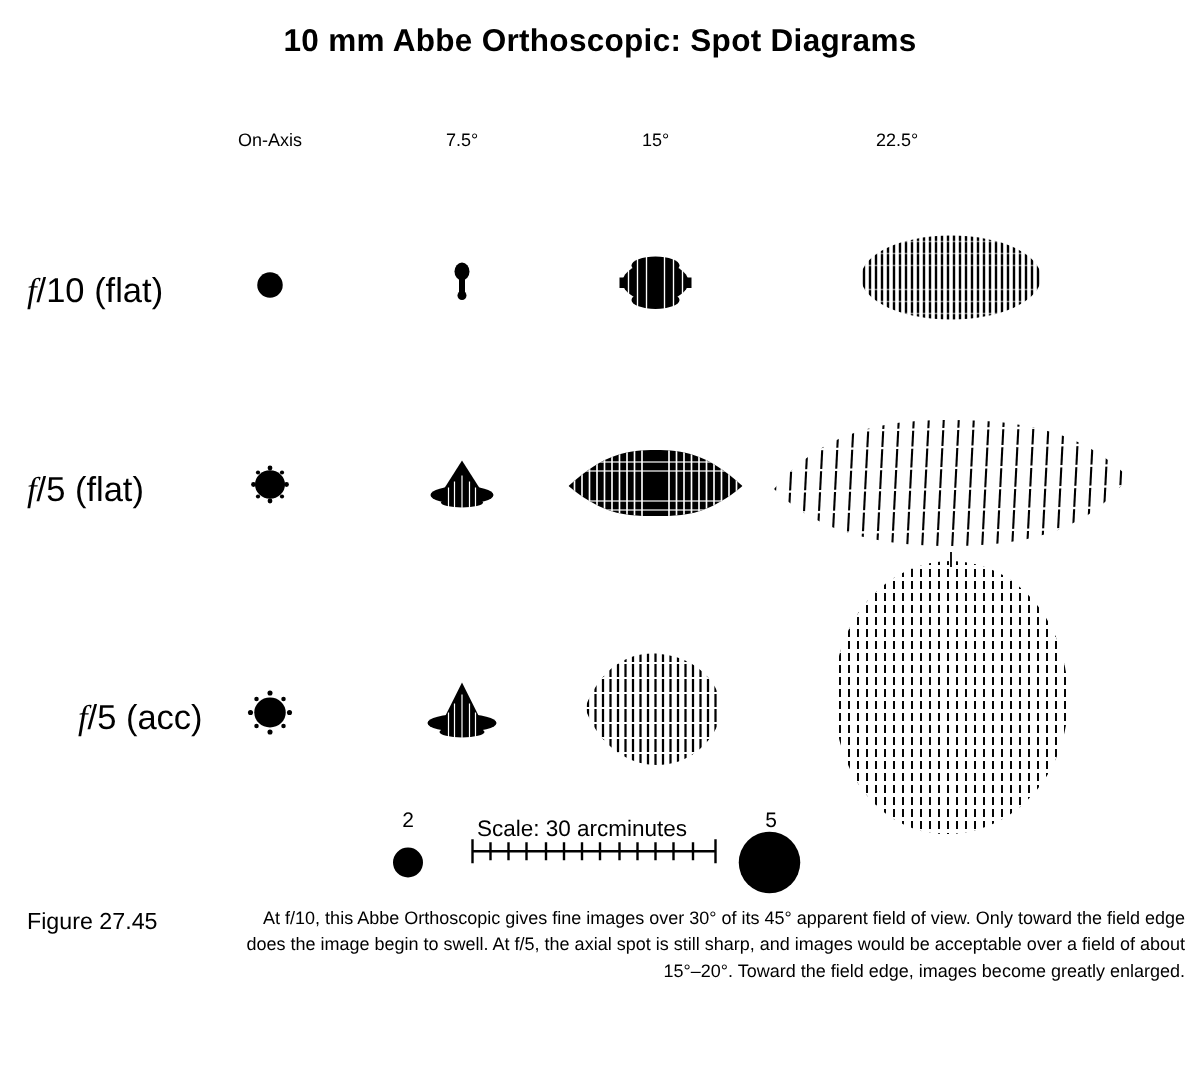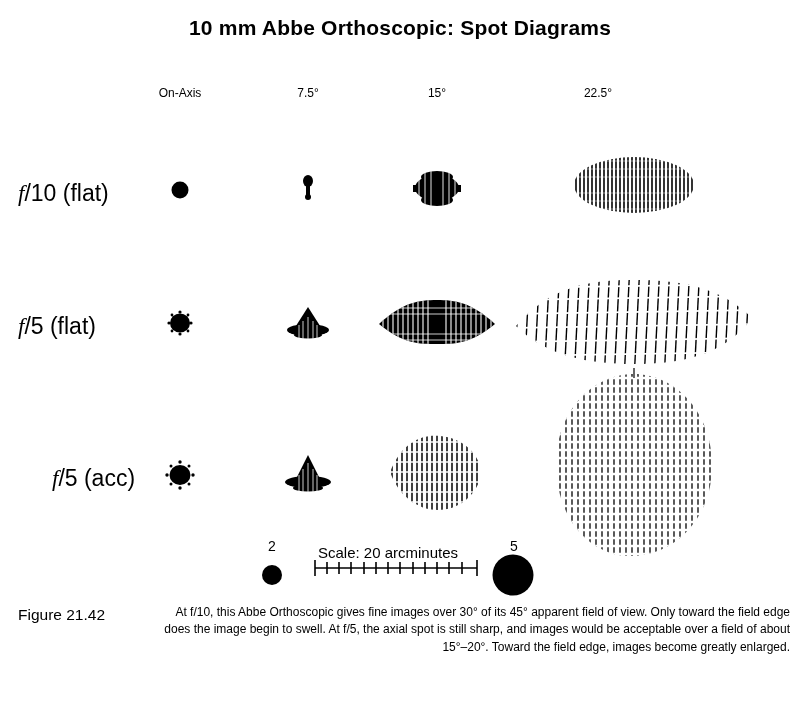--- a/index.html
+++ b/index.html
@@ -456,21 +456,21 @@
           <line x1="0" y1="178" x2="176" y2="178"></line>
         <line x1="0" y1="186" x2="176" y2="186"></line>
       </g>
       <line x1="88" y1="0" x2="88" y2="10" stroke="#000" stroke-width="1.2"></line>
     </svg>
   </div>
 
   <div class="ref-num" style="left:252px; top:538px; width:40px;">2</div>
   <div class="dot" style="left:272px; top:575px; width:20px; height:20px;"></div>
 
-  <div class="scale-label" style="left:318px; top:544px;">Scale: 20 arcminutes</div>
+  <div class="scale-label" style="left:318px; top:544px;">Scale: 30 arcminutes</div>
 
   <div class="scalebar" style="left:396px; top:570px;">
     <svg width="176" height="22" viewBox="0 0 176 22" aria-hidden="true">
       <line x1="7" y1="11" x2="169" y2="11" stroke="#000" stroke-width="1.6"></line>
       <g stroke="#000" stroke-width="1.6">
         <line x1="7" y1="3" x2="7" y2="19"></line>
         <line x1="19" y1="5" x2="19" y2="17"></line>
         <line x1="31" y1="5" x2="31" y2="17"></line>
         <line x1="43" y1="5" x2="43" y2="17"></line>
         <line x1="56" y1="5" x2="56" y2="17"></line>
@@ -484,17 +484,17 @@
         <line x1="154" y1="5" x2="154" y2="17"></line>
         <line x1="169" y1="3" x2="169" y2="19"></line>
       </g>
     </svg>
   </div>
 
   <div class="ref-num" style="left:494px; top:538px; width:40px;">5</div>
   <div class="dot" style="left:513px; top:575px; width:41px; height:41px;"></div>
 
   <div class="caption-wrap">
-    <div class="caption-label">Figure 21.42</div>
+    <div class="caption-label">Figure 27.45</div>
     <div class="caption-body">At f/10, this Abbe Orthoscopic gives fine images over 30° of its 45° apparent field of view. Only toward the field edge does the image begin to swell. At f/5, the axial spot is still sharp, and images would be acceptable over a field of about 15°–20°. Toward the field edge, images become greatly enlarged.</div>
   </div>
 
 </div>
 
 </body></html>

